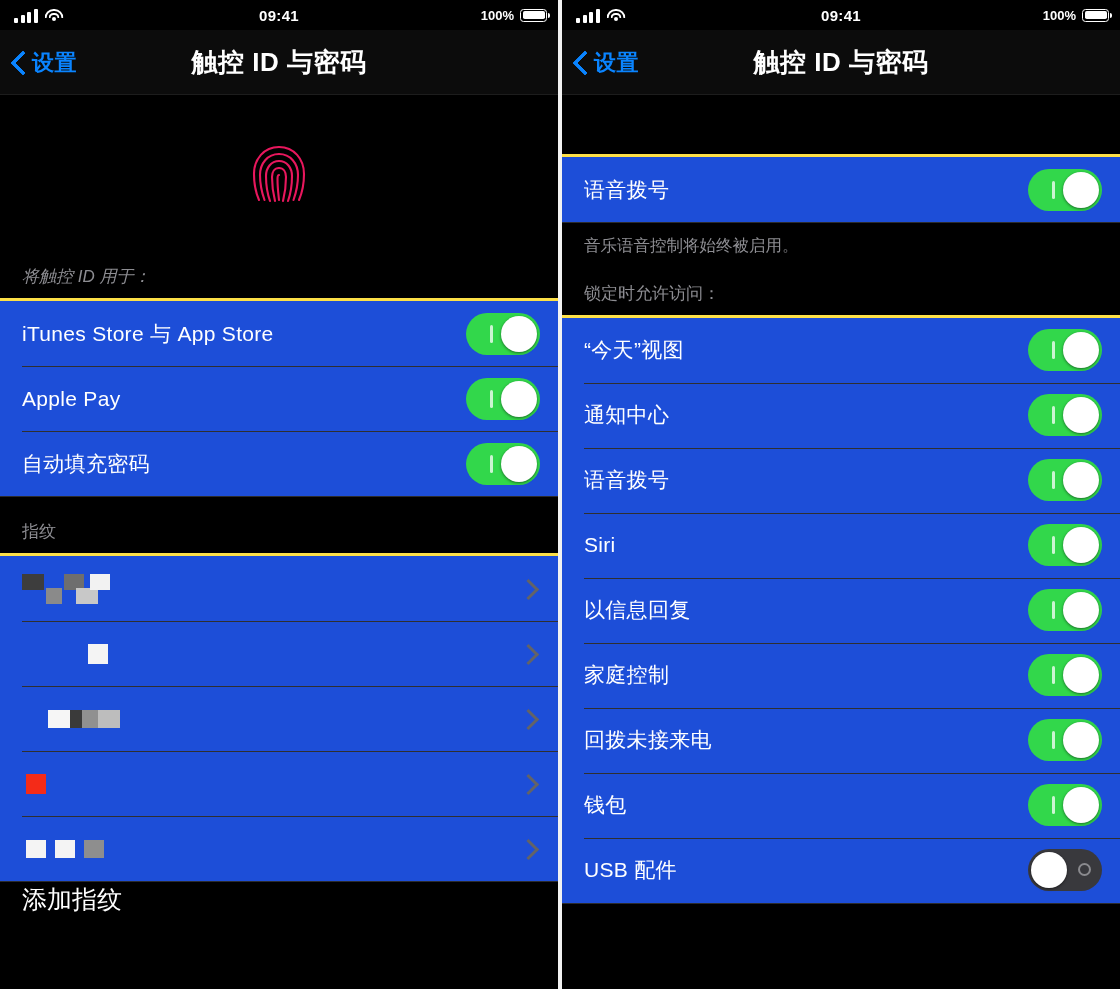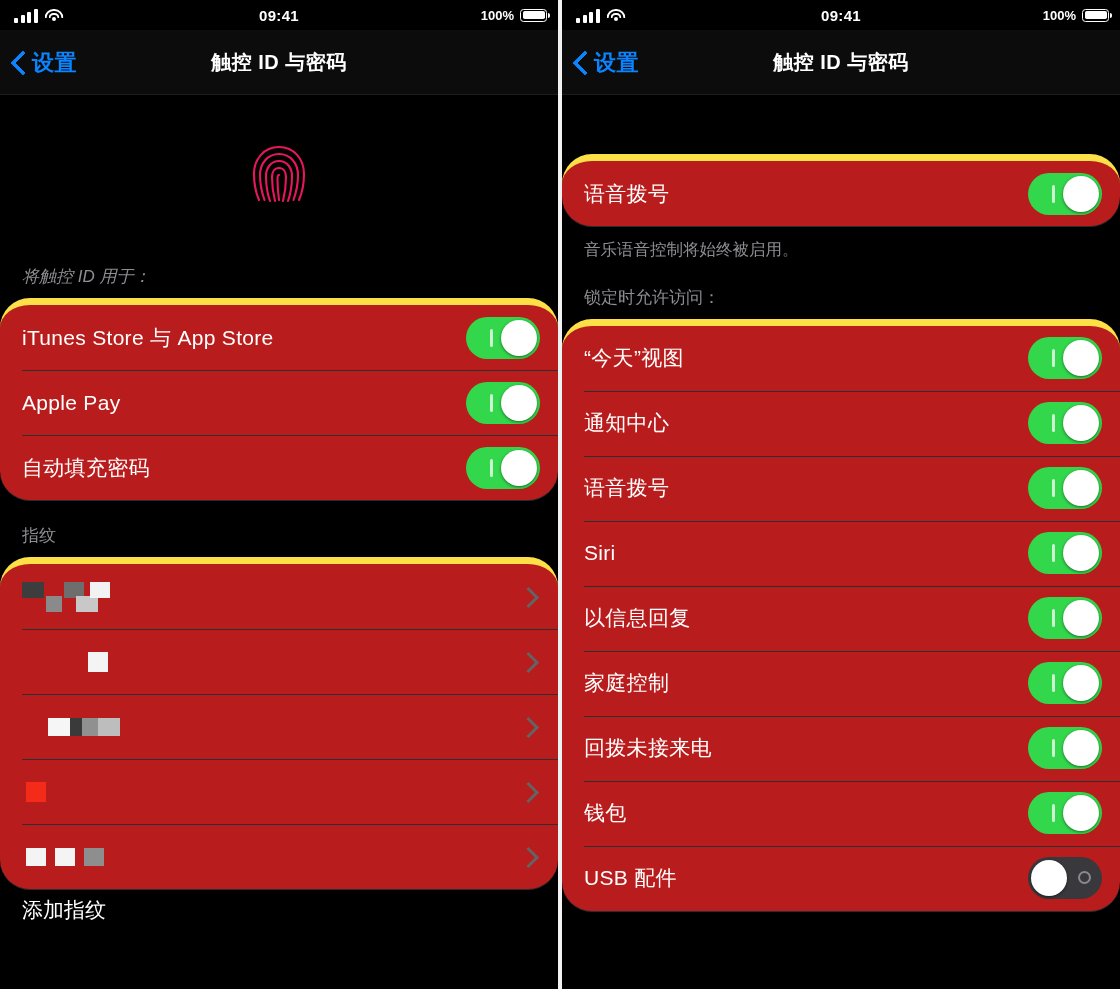--- a/index.html
+++ b/index.html
@@ -40,32 +40,32 @@
   .batt i{ position:absolute; left:1.5px; top:1.5px; bottom:1.5px; right:1.5px; background:#fff; border-radius:1.8px; display:block; }
 
   
   .navbar{ height:65px; position:relative; background:#0c0c0c; border-bottom:1px solid #1d1d1d; }
   .nav-back{ position:absolute; left:12px; top:0; height:65px; display:flex; align-items:center; gap:5px; cursor:pointer;font-weight:bold; }
   .chev-back{ width:15px; height:25px; position:relative; }
   .chev-back::before{ content:""; position:absolute; left:2px; top:4px; width:14px; height:14px;
       border-left:4.5px solid #0a84ff; border-bottom:4.5px solid #0a84ff; transform:rotate(45deg); border-radius:1px; }
   .nav-back-label{ font-size:22px; color:#0a84ff; letter-spacing:.5px; }
   .nav-title{ position:absolute; left:0; right:0; top:0; height:65px; display:flex; align-items:center; justify-content:center;
-      font-size:20px; font-weight:700; color:#fff; letter-spacing:.5px; pointer-events:none; }
+      font-size:26px; font-weight:700; color:#fff; letter-spacing:.5px; pointer-events:none; }
 
   
   .content{ position:relative; background:#000; height:calc(989px - 95px); overflow:hidden; }
   .hero{ height:155px; display:flex; align-items:center; justify-content:center; background:#000; }
   .touchid-glyph{ width:62px; height:70px; }
 
   .grouphdr{ padding:0 0 10px 22px; font-size:17px; color:#8d8d92; background:#000; display:flex; align-items:flex-end; }
   .grouphdr.tall{ height:48px;font-style:italic; }
   .grouphdr.gap{ height:56px; padding-top:15px; }
 
-  .group{ background:#b91c1c; border-top:7px solid #fde047; border-bottom:1px solid #2b2b2d;border-radius:30px; }
+  .group{ background:#1d4ed8; border-top:3px solid #fde047; border-bottom:1px solid #2b2b2d; }
   .row{ position:relative; display:flex; align-items:center; min-height:65px; padding:0 18px 0 22px; }
   .row + .row::before{ content:""; position:absolute; left:22px; right:0; top:0; height:1px; background:#2f2f31; }
   .row-label{ font-size:21px; color:#fff; flex:1; letter-spacing:.3px; }
 
   
   .toggle{ width:74px; height:42px; border-radius:21px; position:relative; flex:none; cursor:pointer; }
   .toggle.on{ background:#32d74b; }
   .toggle.off{ background:#39393d; }
   .toggle .knob{ position:absolute; top:3px; width:36px; height:36px; border-radius:50%; background:#fff; box-shadow:0 1px 3px rgba(0,0,0,.5); }
   .toggle.on .knob{ right:3px; }
@@ -206,21 +206,21 @@
           <span class="redact" style="margin-left:4px">
             <b style="width:20px;height:18px;background:#f4f4f4"></b>
             <b style="width:20px;height:18px;background:#f4f4f4;margin-left:9px"></b>
             <b style="width:20px;height:18px;background:#8e8e8e;margin-left:9px"></b>
           </span>
           <span class="chev"></span>
         </div>
       </div>
 
       <div class="grouphdr" style="height:44px;padding-top:20px">
-        <span style="color:#fff;font-size:21px">添加指纹</span>
+        <span style="color:#fff;font-size:25px">添加指纹</span>
       </div>
 
     </div>
   </div>
 
   <div class="divider"></div>
 
   <div class="phone right">
 
     <div class="statusbar">

